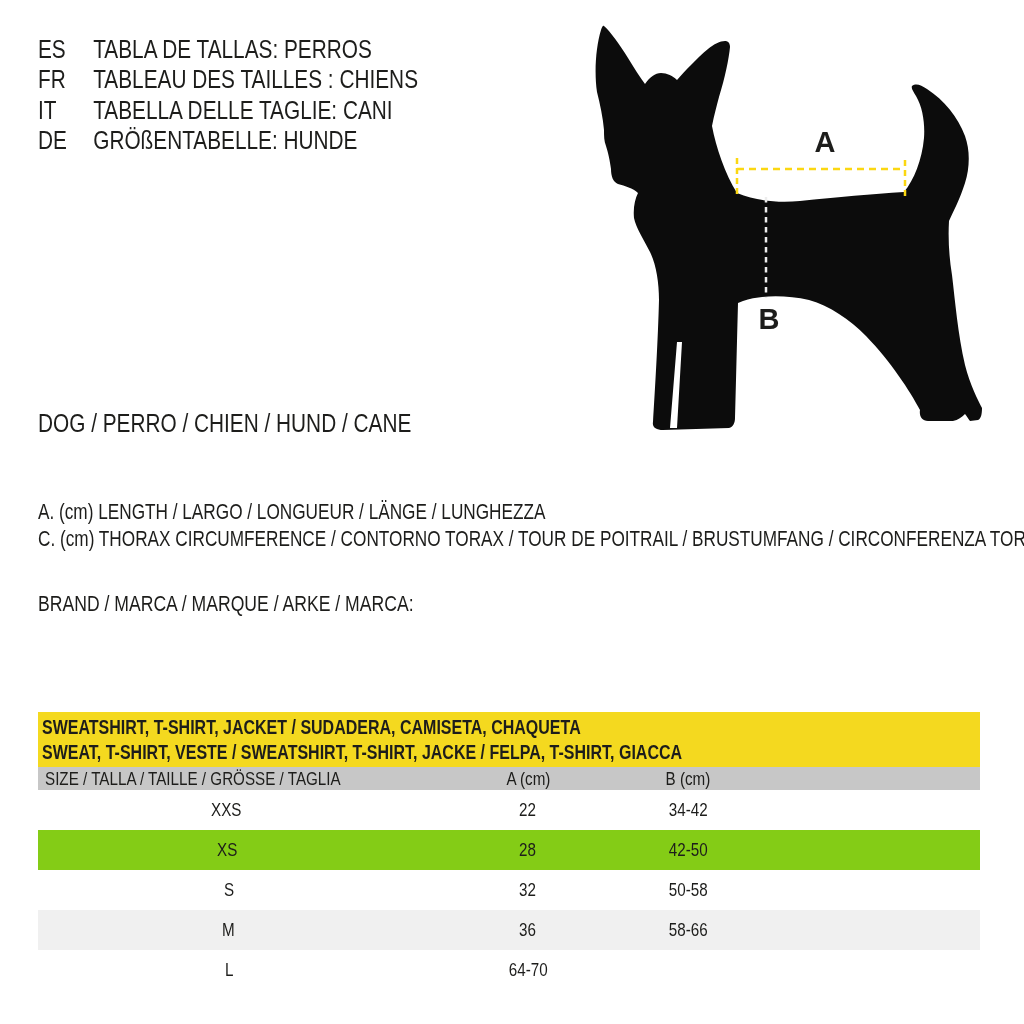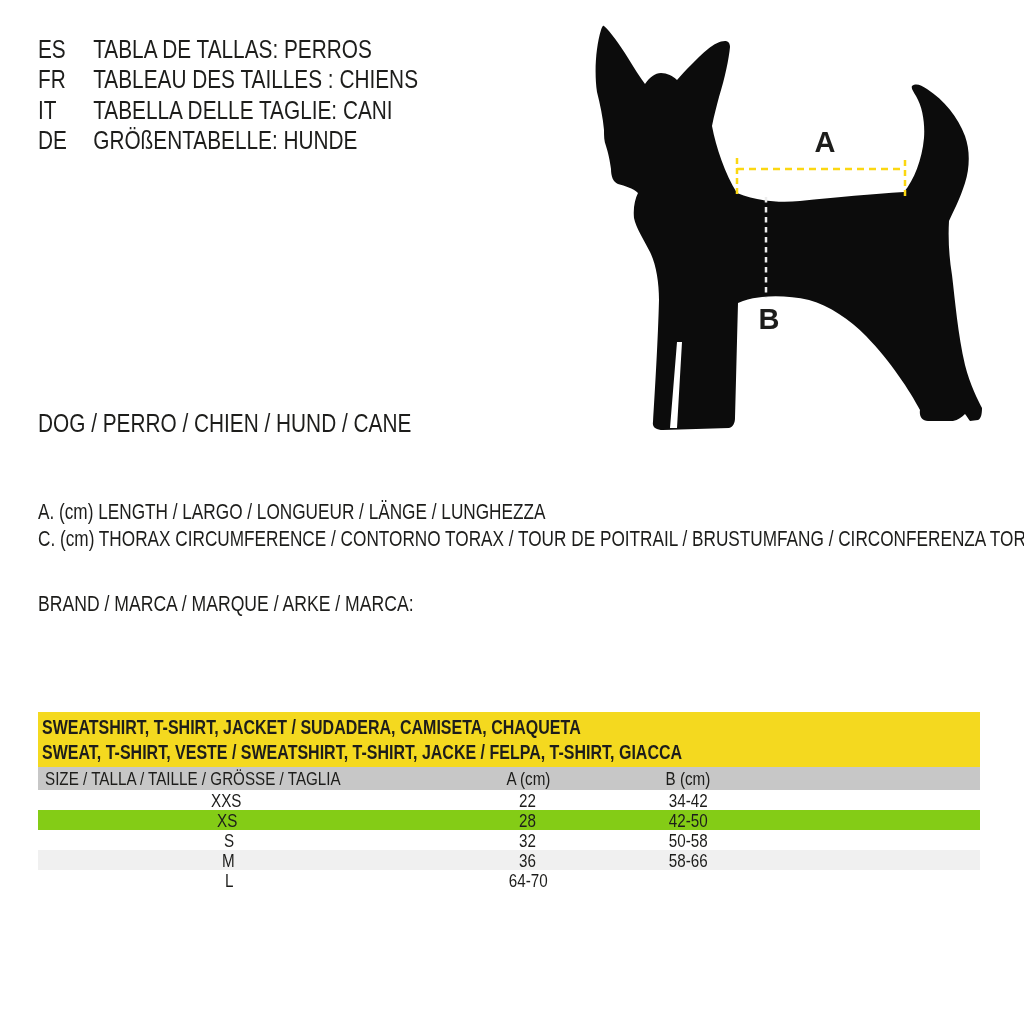--- a/index.html
+++ b/index.html
@@ -19,21 +19,21 @@
   .mlabel.b{left:192px;top:303px;}
   .dog-caption{position:absolute;left:38px;top:408px;font-size:26px;}
   
   .legend-a{position:absolute;left:38px;top:500px;font-size:21.5px;}
   .legend-c{position:absolute;left:38px;top:527px;font-size:21.5px;}
   .brand-line{position:absolute;left:38px;top:591px;font-size:22px;}
   
   .size-table{position:absolute;left:38px;top:676px;width:942px;margin-top:36px;}
   .banner{padding:3px 0 2px 4px;}
   .banner-line{font-size:20px;font-weight:700;line-height:25px;white-space:nowrap;}
-  .trow{display:grid;grid-template-columns:380px 220px 100px 1fr;align-items:center;height:20px;}
+  .trow{display:grid;grid-template-columns:380px 220px 100px 1fr;align-items:center;height:40px;}
   .trow.thead{height:23px;}
   .cell{overflow:visible;white-space:nowrap;text-align:center;}
   .c-size{padding-left:4px;}
   .c-num{}
   .cell-txt{font-size:19px;}
 </style>
 </head>
 <body>
 
 <div class="page" style="color: rgb(29, 29, 27);">

